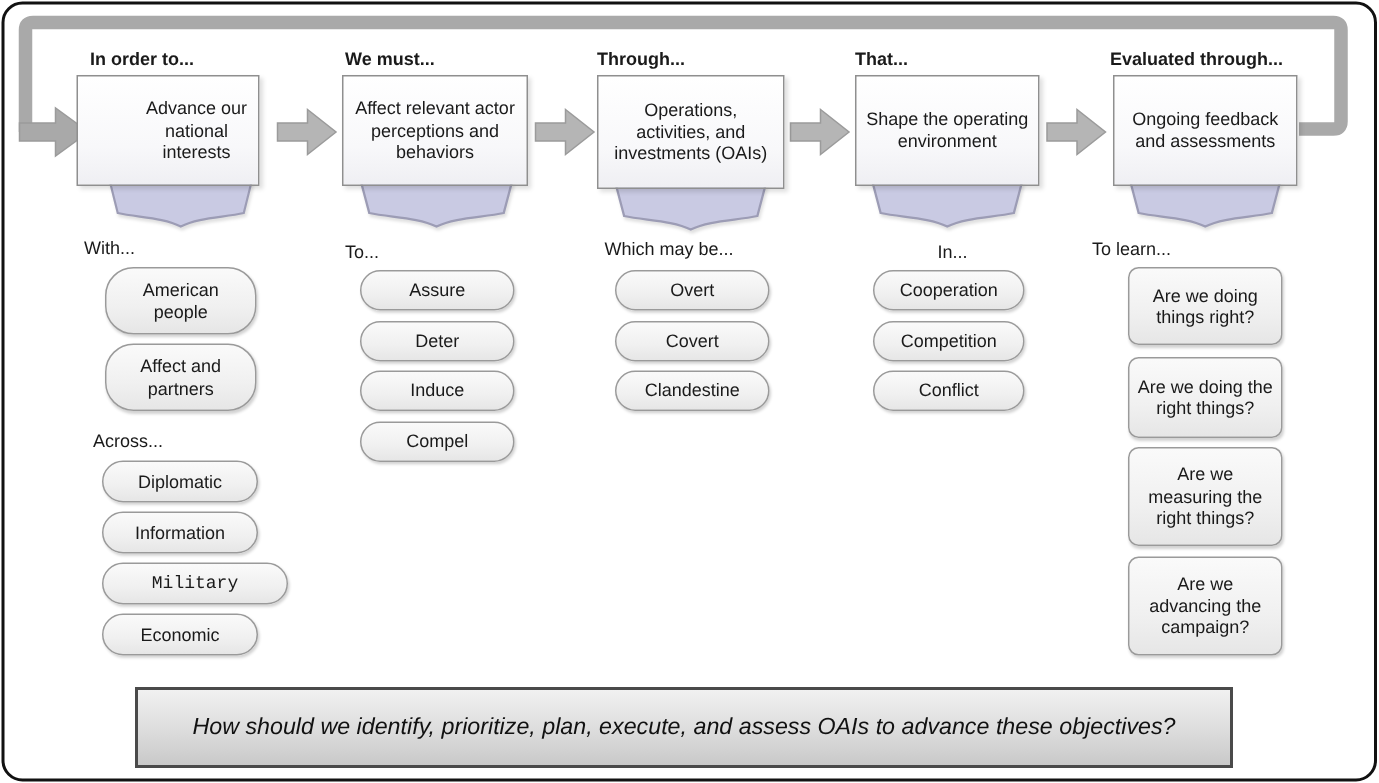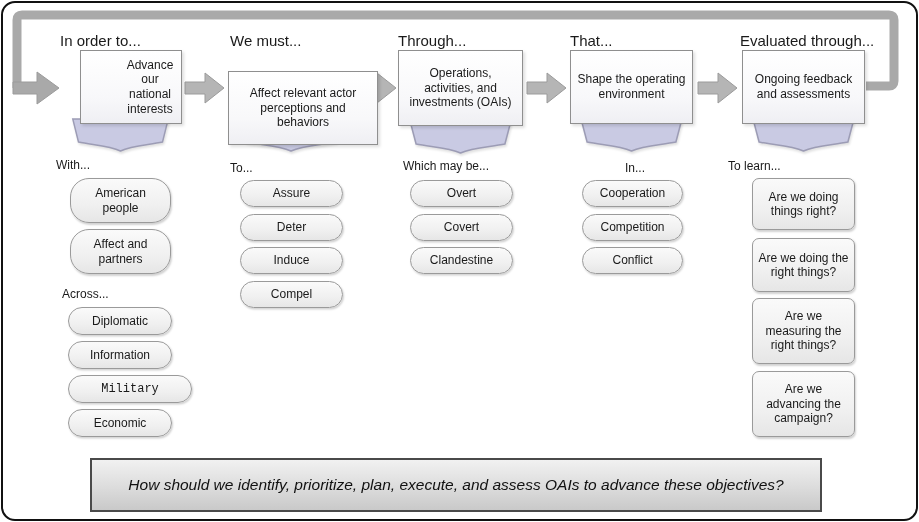--- a/index.html
+++ b/index.html
@@ -6,21 +6,21 @@
   .canvas{
     position:relative;width:919px;height:522px;background:#ffffff;
     font-family:"Liberation Sans",sans-serif;overflow:hidden;
   }
   .frame{
     position:absolute;inset:1px;border:2px solid #111;border-radius:14px;
     pointer-events:none;z-index:10;
   }
   .abs{position:absolute;}
   .col-header{
-    position:absolute;font-size:15px;color:#1a1a1a;white-space:nowrap;z-index:4;
+    position:absolute;font-size:12px;color:#1a1a1a;white-space:nowrap;z-index:4;font-weight:bold;
   }
   .flow-box{
     position:absolute;z-index:3;display:flex;align-items:center;justify-content:center;
     text-align:center;font-size:12px;line-height:1.22;color:#1a1a1a;
     background:linear-gradient(180deg,#ffffff 0%,#f8f8fa 65%,#efeff3 100%);
     border:1px solid #8f8f8f;box-shadow:2px 2px 3px rgba(0,0,0,0.13);
     padding:4px 6px;box-sizing:border-box;
   }
   .banner{position:absolute;z-index:2;filter:drop-shadow(1px 2px 1px rgba(0,0,0,0.12));}
   .section-label{
@@ -58,35 +58,35 @@
       <polygon points="357,82 377,82 377,73 396,88 377,103 377,94 357,94"></polygon>
       <polygon points="527,82 547,82 547,73 566,88 547,103 547,94 527,94"></polygon>
       <polygon points="698,82 718,82 718,73 737,88 718,103 718,94 698,94"></polygon>
     </g>
   </svg>
 
   <span class="col-header" style="left:60px;top:32px;">In order to...</span>
   <svg class="banner" style="left:68px;top:118px;" width="105" height="34" viewBox="0 0 110 34" preserveAspectRatio="none">
     <path d="M5,1 L105,1 L99,24 C85,27 67,27 55,33 C43,27 25,27 11,24 Z" fill="#c9cae3" stroke="#9c9cb5" stroke-width="1.5"></path>
   </svg>
-  <div class="flow-box" style="left:80px;top:50px;width:102px;height:74px;padding-left:44px;">Advance our national interests</div>
+  <div class="flow-box" style="left:51px;top:50px;width:122px;height:74px;padding-left:44px;">Advance our national interests</div>
   <span class="section-label" style="left:56px;top:158px;">With...</span>
   <div class="pill" style="left:70px;top:178px;width:101px;height:45px;">American people</div>
   <div class="pill" style="left:70px;top:229px;width:101px;height:45px;">Affect and partners</div>
   <span class="section-label" style="left:62px;top:287px;">Across...</span>
   <div class="pill" style="left:68px;top:307px;width:104px;height:28px;">Diplomatic</div>
   <div class="pill" style="left:68px;top:341px;width:104px;height:28px;">Information</div>
   <div class="pill" style="left:68px;top:375px;width:124px;height:28px;font-family:Liberation Mono, monospace;">Military</div>
   <div class="pill" style="left:68px;top:409px;width:104px;height:28px;">Economic</div>
 
   <span class="col-header" style="left:230px;top:32px;">We must...</span>
   <svg class="banner" style="left:235px;top:118px;" width="112" height="34" viewBox="0 0 110 34" preserveAspectRatio="none">
     <path d="M5,1 L105,1 L99,24 C85,27 67,27 55,33 C43,27 25,27 11,24 Z" fill="#c9cae3" stroke="#9c9cb5" stroke-width="1.5"></path>
   </svg>
-  <div class="flow-box" style="left:228px;top:50px;width:150px;height:74px;margin-top:21px;">Affect relevant actor perceptions and behaviors</div>
+  <div class="flow-box" style="left:228px;top:50px;width:124px;height:74px;">Affect relevant actor perceptions and behaviors</div>
   <span class="section-label" style="left:230px;top:161px;">To...</span>
   <div class="pill" style="left:240px;top:180px;width:103px;height:27px;">Assure</div>
   <div class="pill" style="left:240px;top:214px;width:103px;height:27px;">Deter</div>
   <div class="pill" style="left:240px;top:247px;width:103px;height:27px;">Induce</div>
   <div class="pill" style="left:240px;top:281px;width:103px;height:27px;">Compel</div>
 
   <span class="col-header" style="left:398px;top:32px;">Through...</span>
   <svg class="banner" style="left:405px;top:120px;" width="111" height="34" viewBox="0 0 110 34" preserveAspectRatio="none">
     <path d="M5,1 L105,1 L99,24 C85,27 67,27 55,33 C43,27 25,27 11,24 Z" fill="#c9cae3" stroke="#9c9cb5" stroke-width="1.5"></path>
   </svg>

